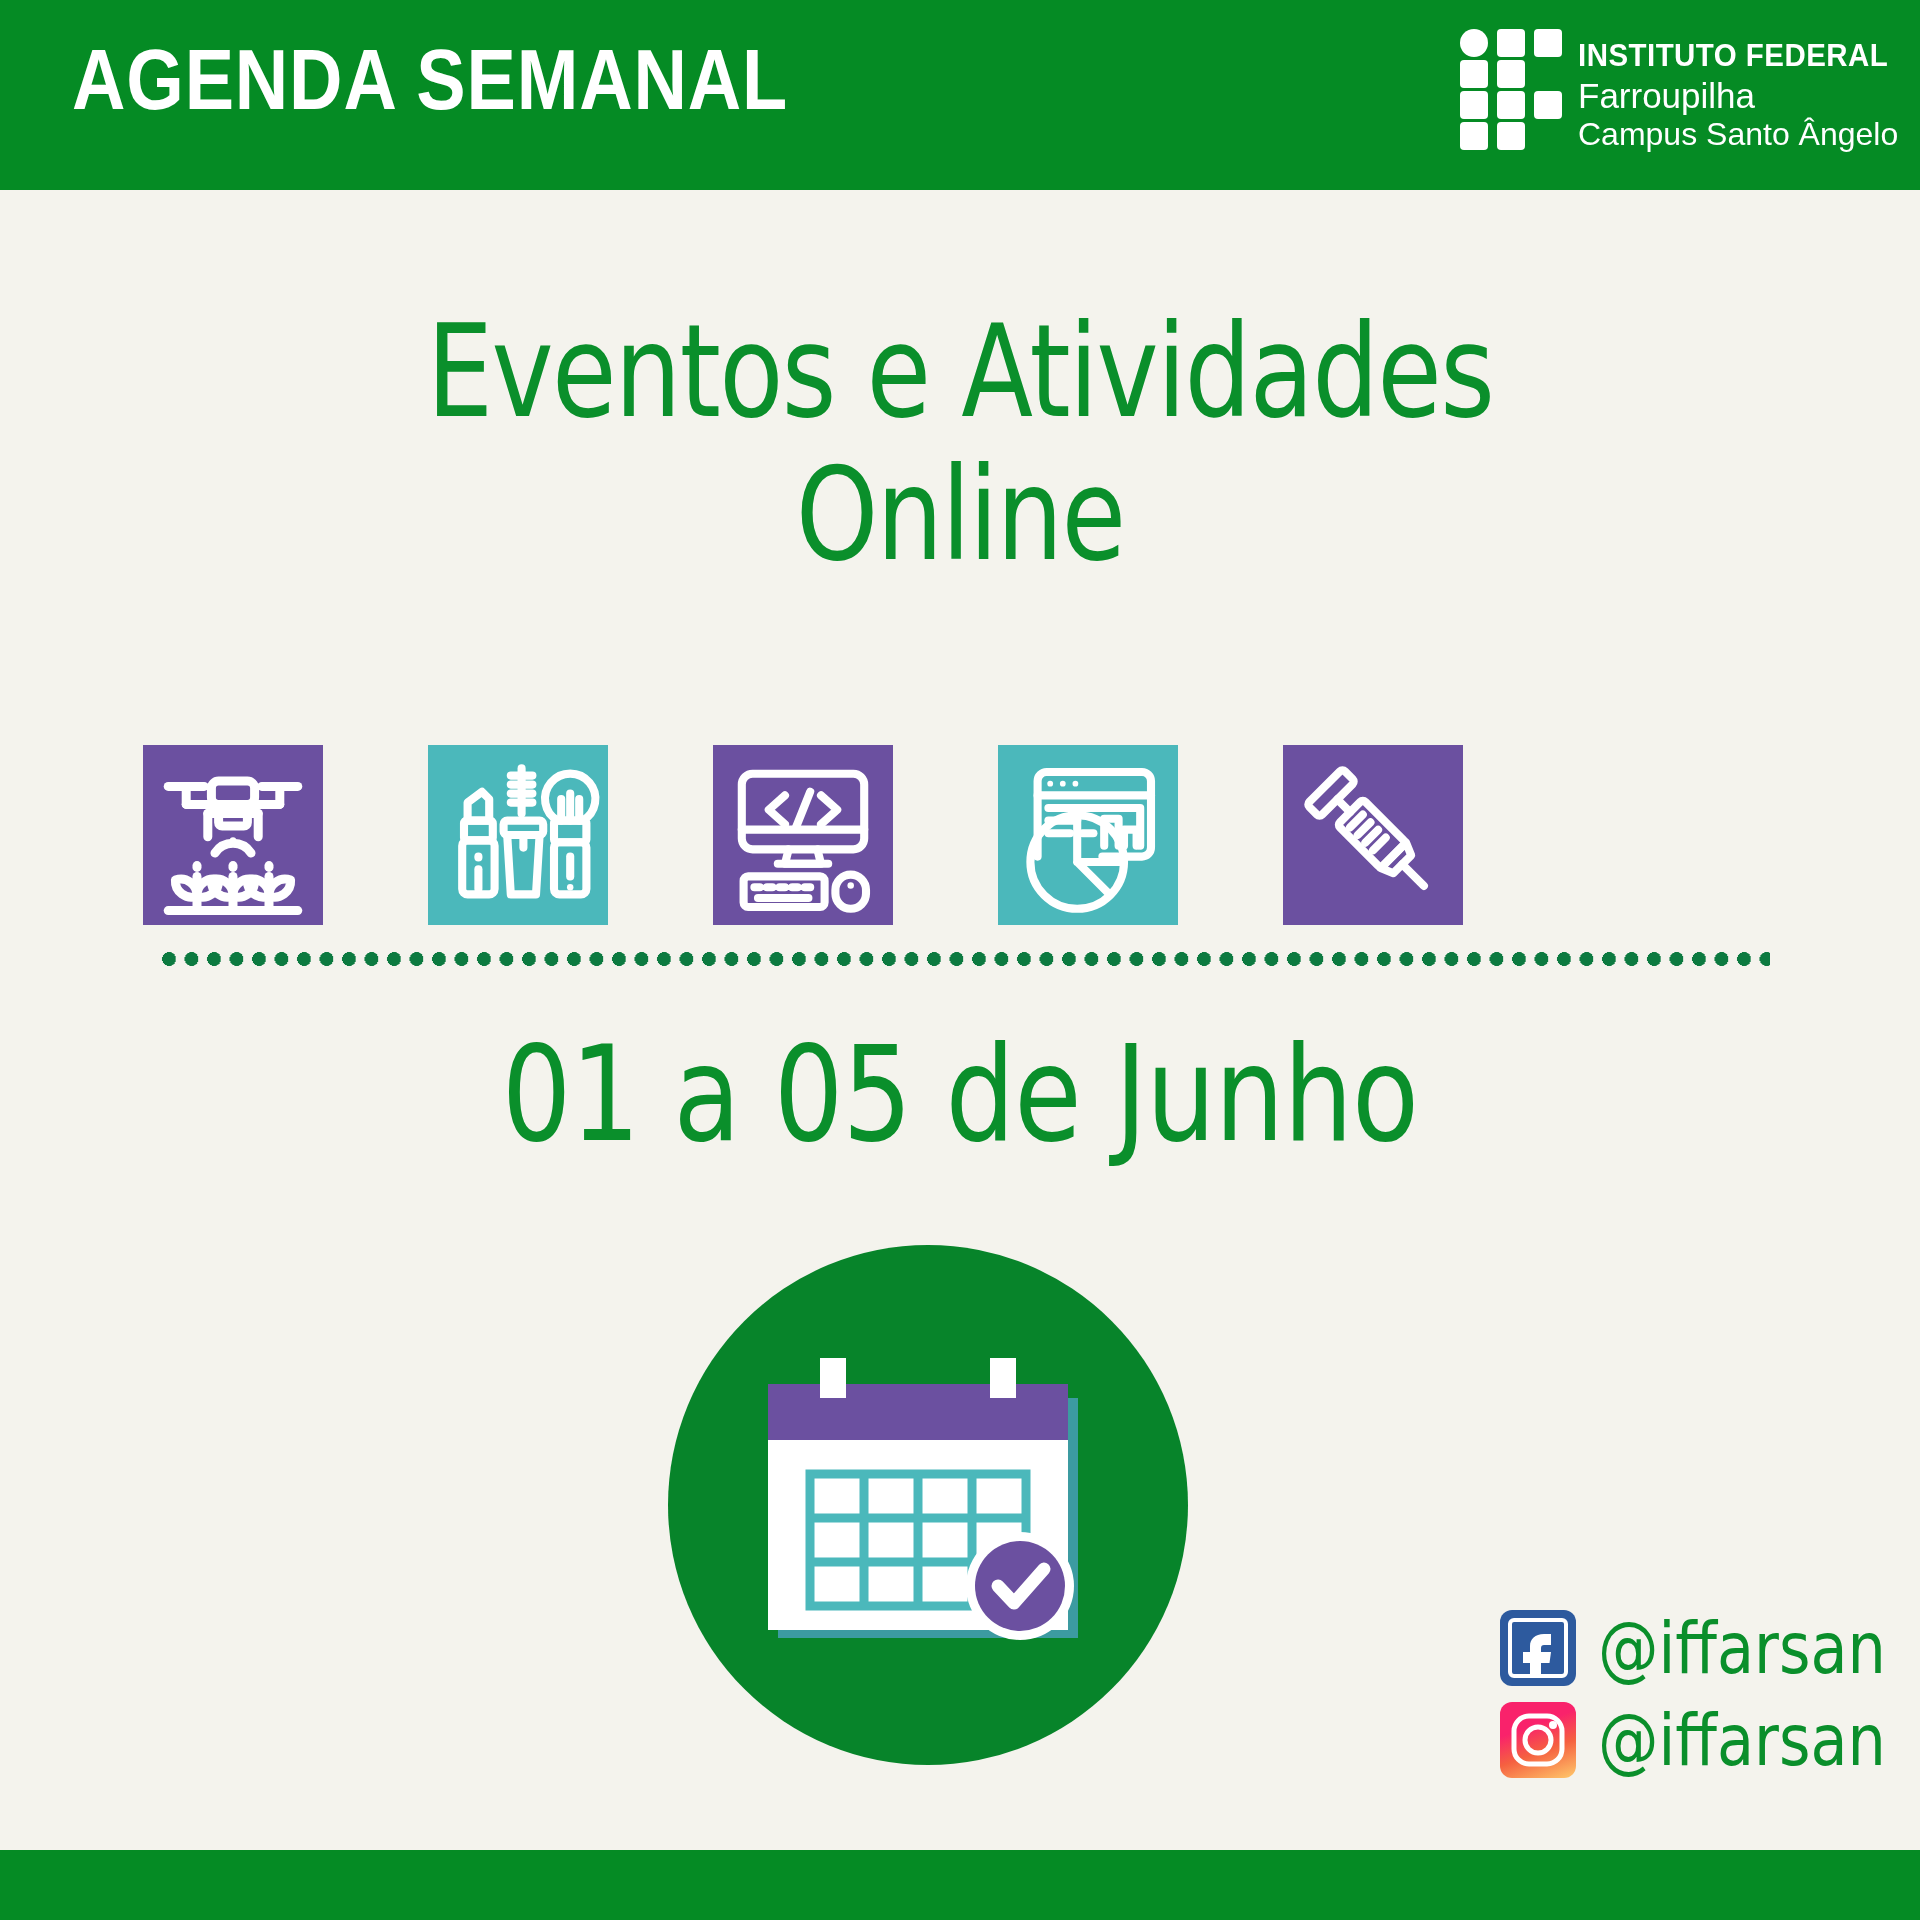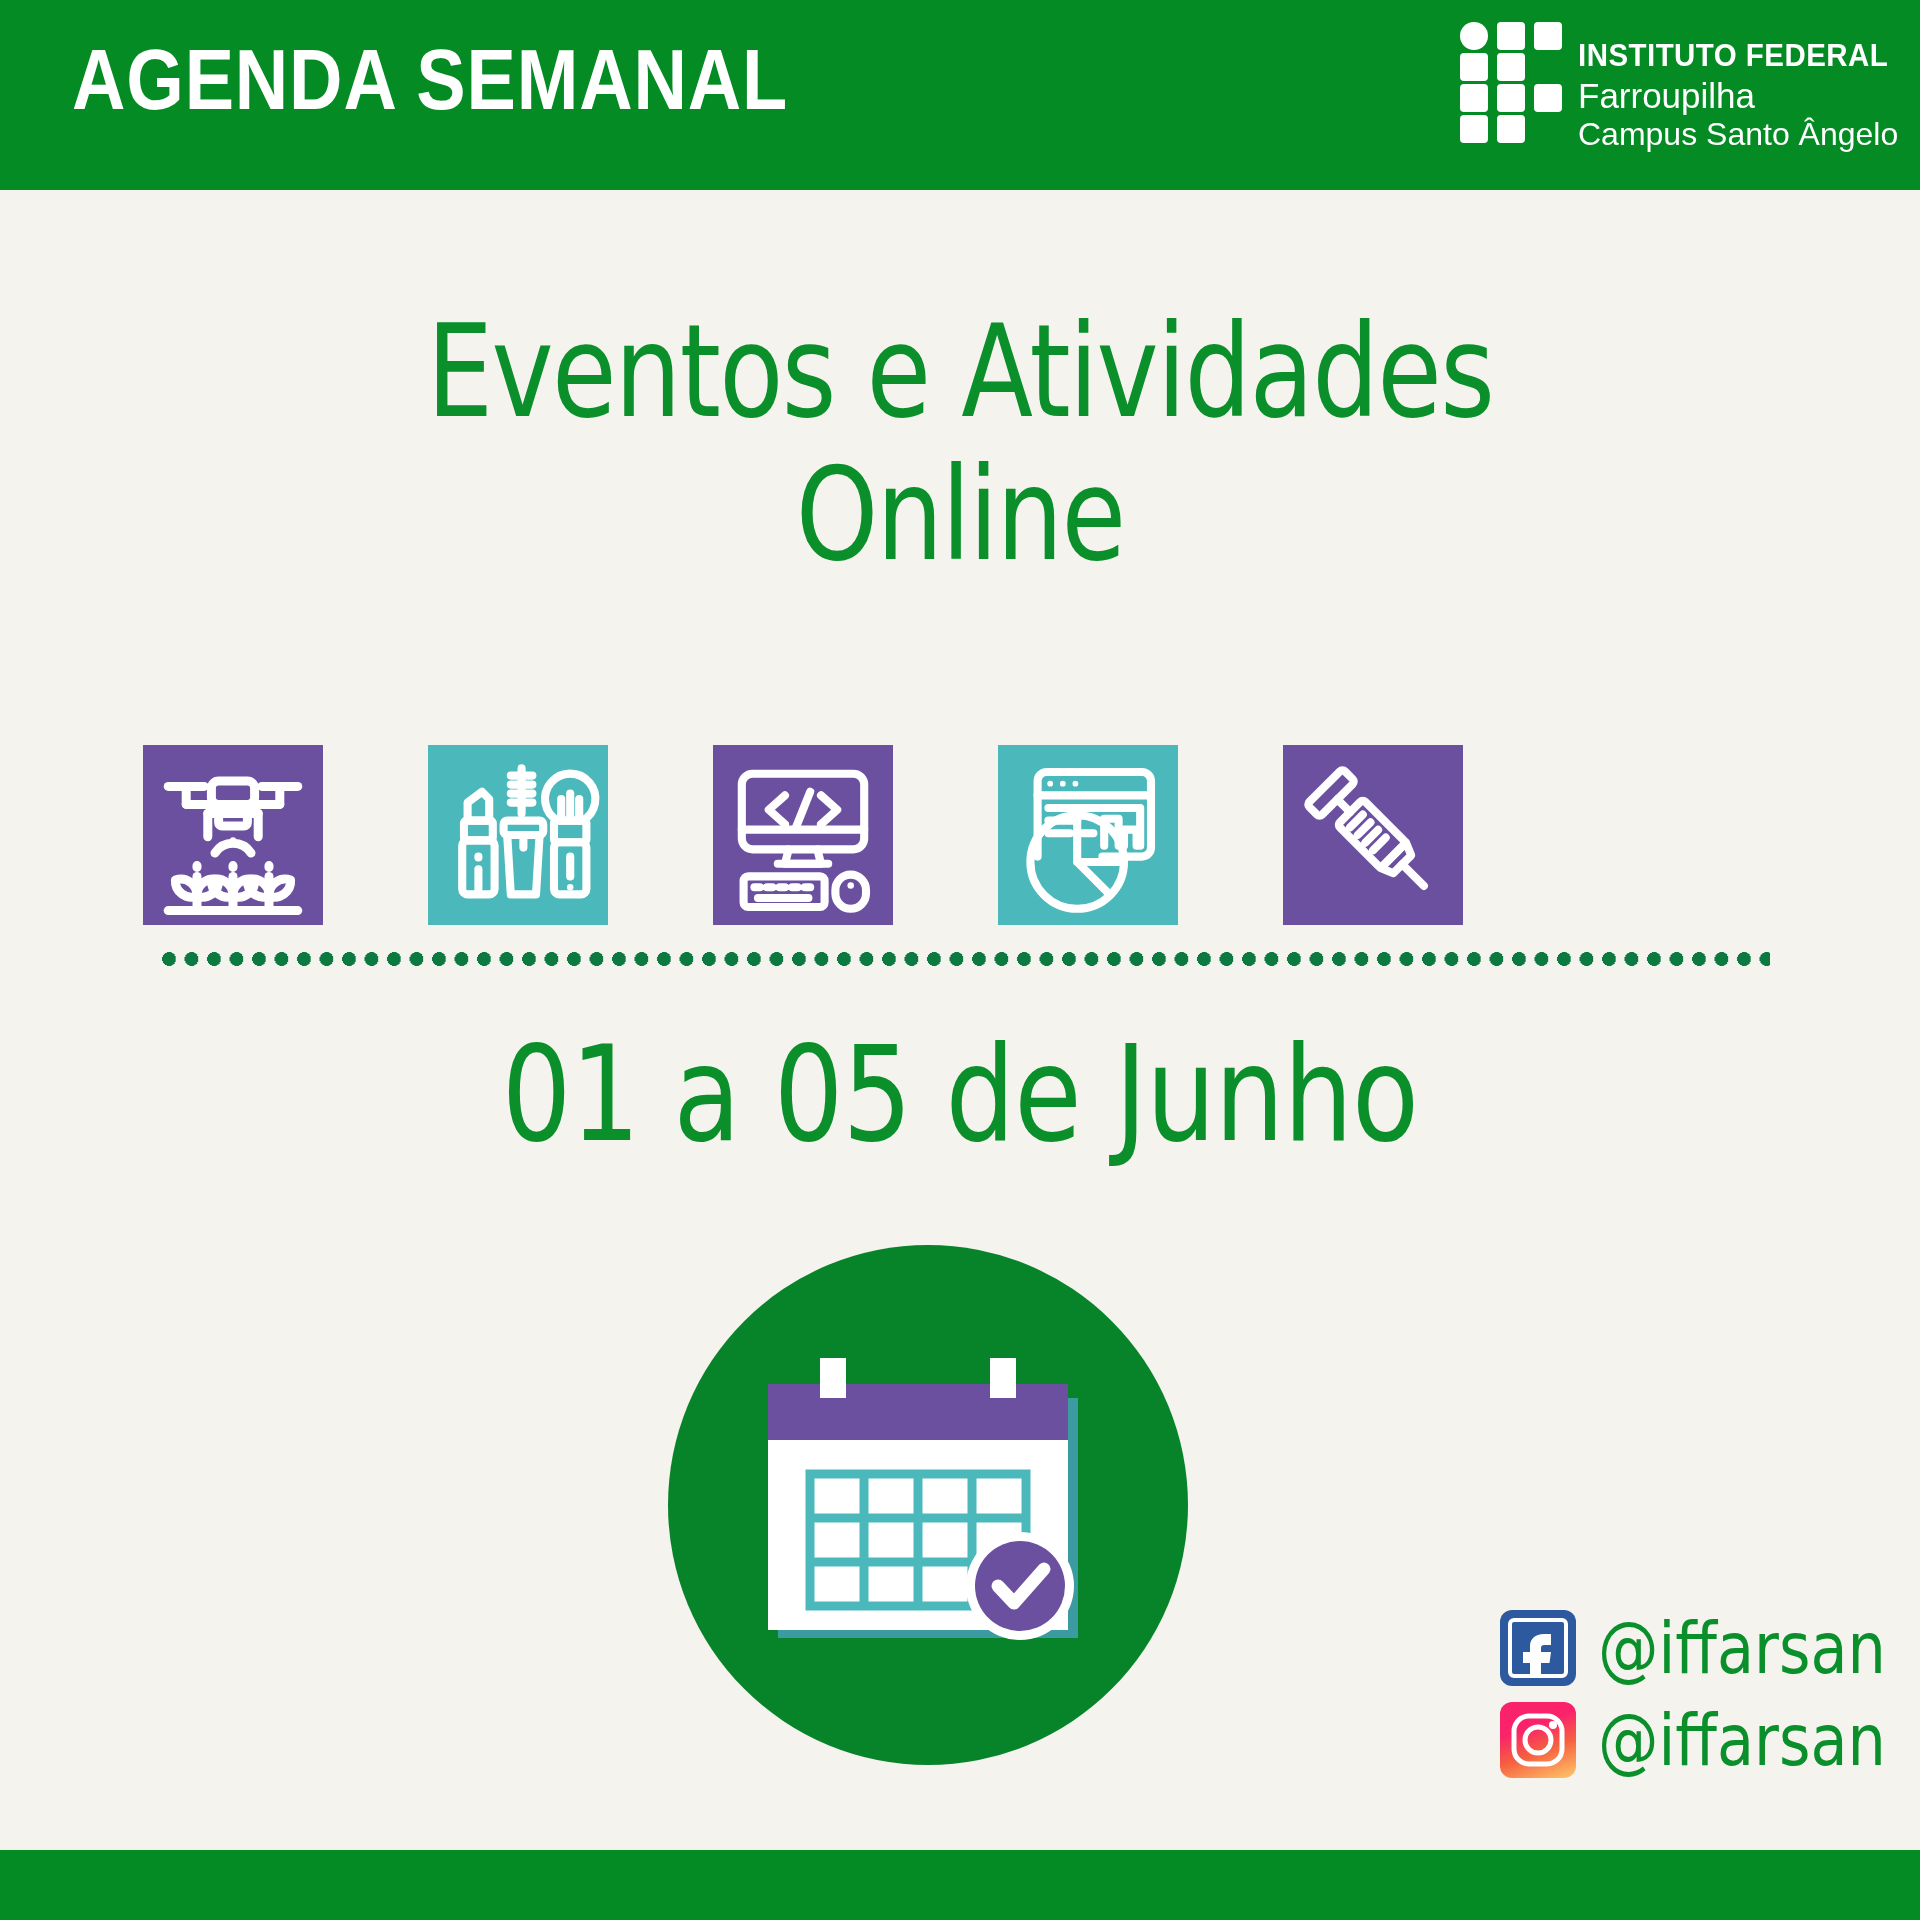--- a/index.html
+++ b/index.html
@@ -24,21 +24,21 @@
     font-size:86px;
     font-weight:700;
     letter-spacing:1px;
     font-family:"Liberation Sans", sans-serif;
     transform:scaleX(.86);
     transform-origin:left top;
     white-space:nowrap;
   }
 
   
-  .logo{position:absolute;left:1448px;top:22px;display:flex;align-items:flex-start;padding-left:12px;}
+  .logo{position:absolute;left:1448px;top:22px;display:flex;align-items:center;padding-left:12px;}
   .logo-grid{position:relative;width:104px;height:118px;margin-right:14px;}
   .logo-cell{position:absolute;width:28px;height:28px;background:#fff;border-radius:4px;}
   .logo-cell.circle{border-radius:50%;}
   .logo-text{color:#fff;padding-top:18px;}
   .logo-line1{font-size:31px;font-weight:700;letter-spacing:.5px;line-height:1;
     transform:scaleX(.95);transform-origin:left center;white-space:nowrap;}
   .logo-line2{font-size:35px;font-weight:400;line-height:1.15;margin-top:5px;white-space:nowrap;}
   .logo-line3{font-size:32px;font-weight:400;line-height:1.15;white-space:nowrap;}
 
   

